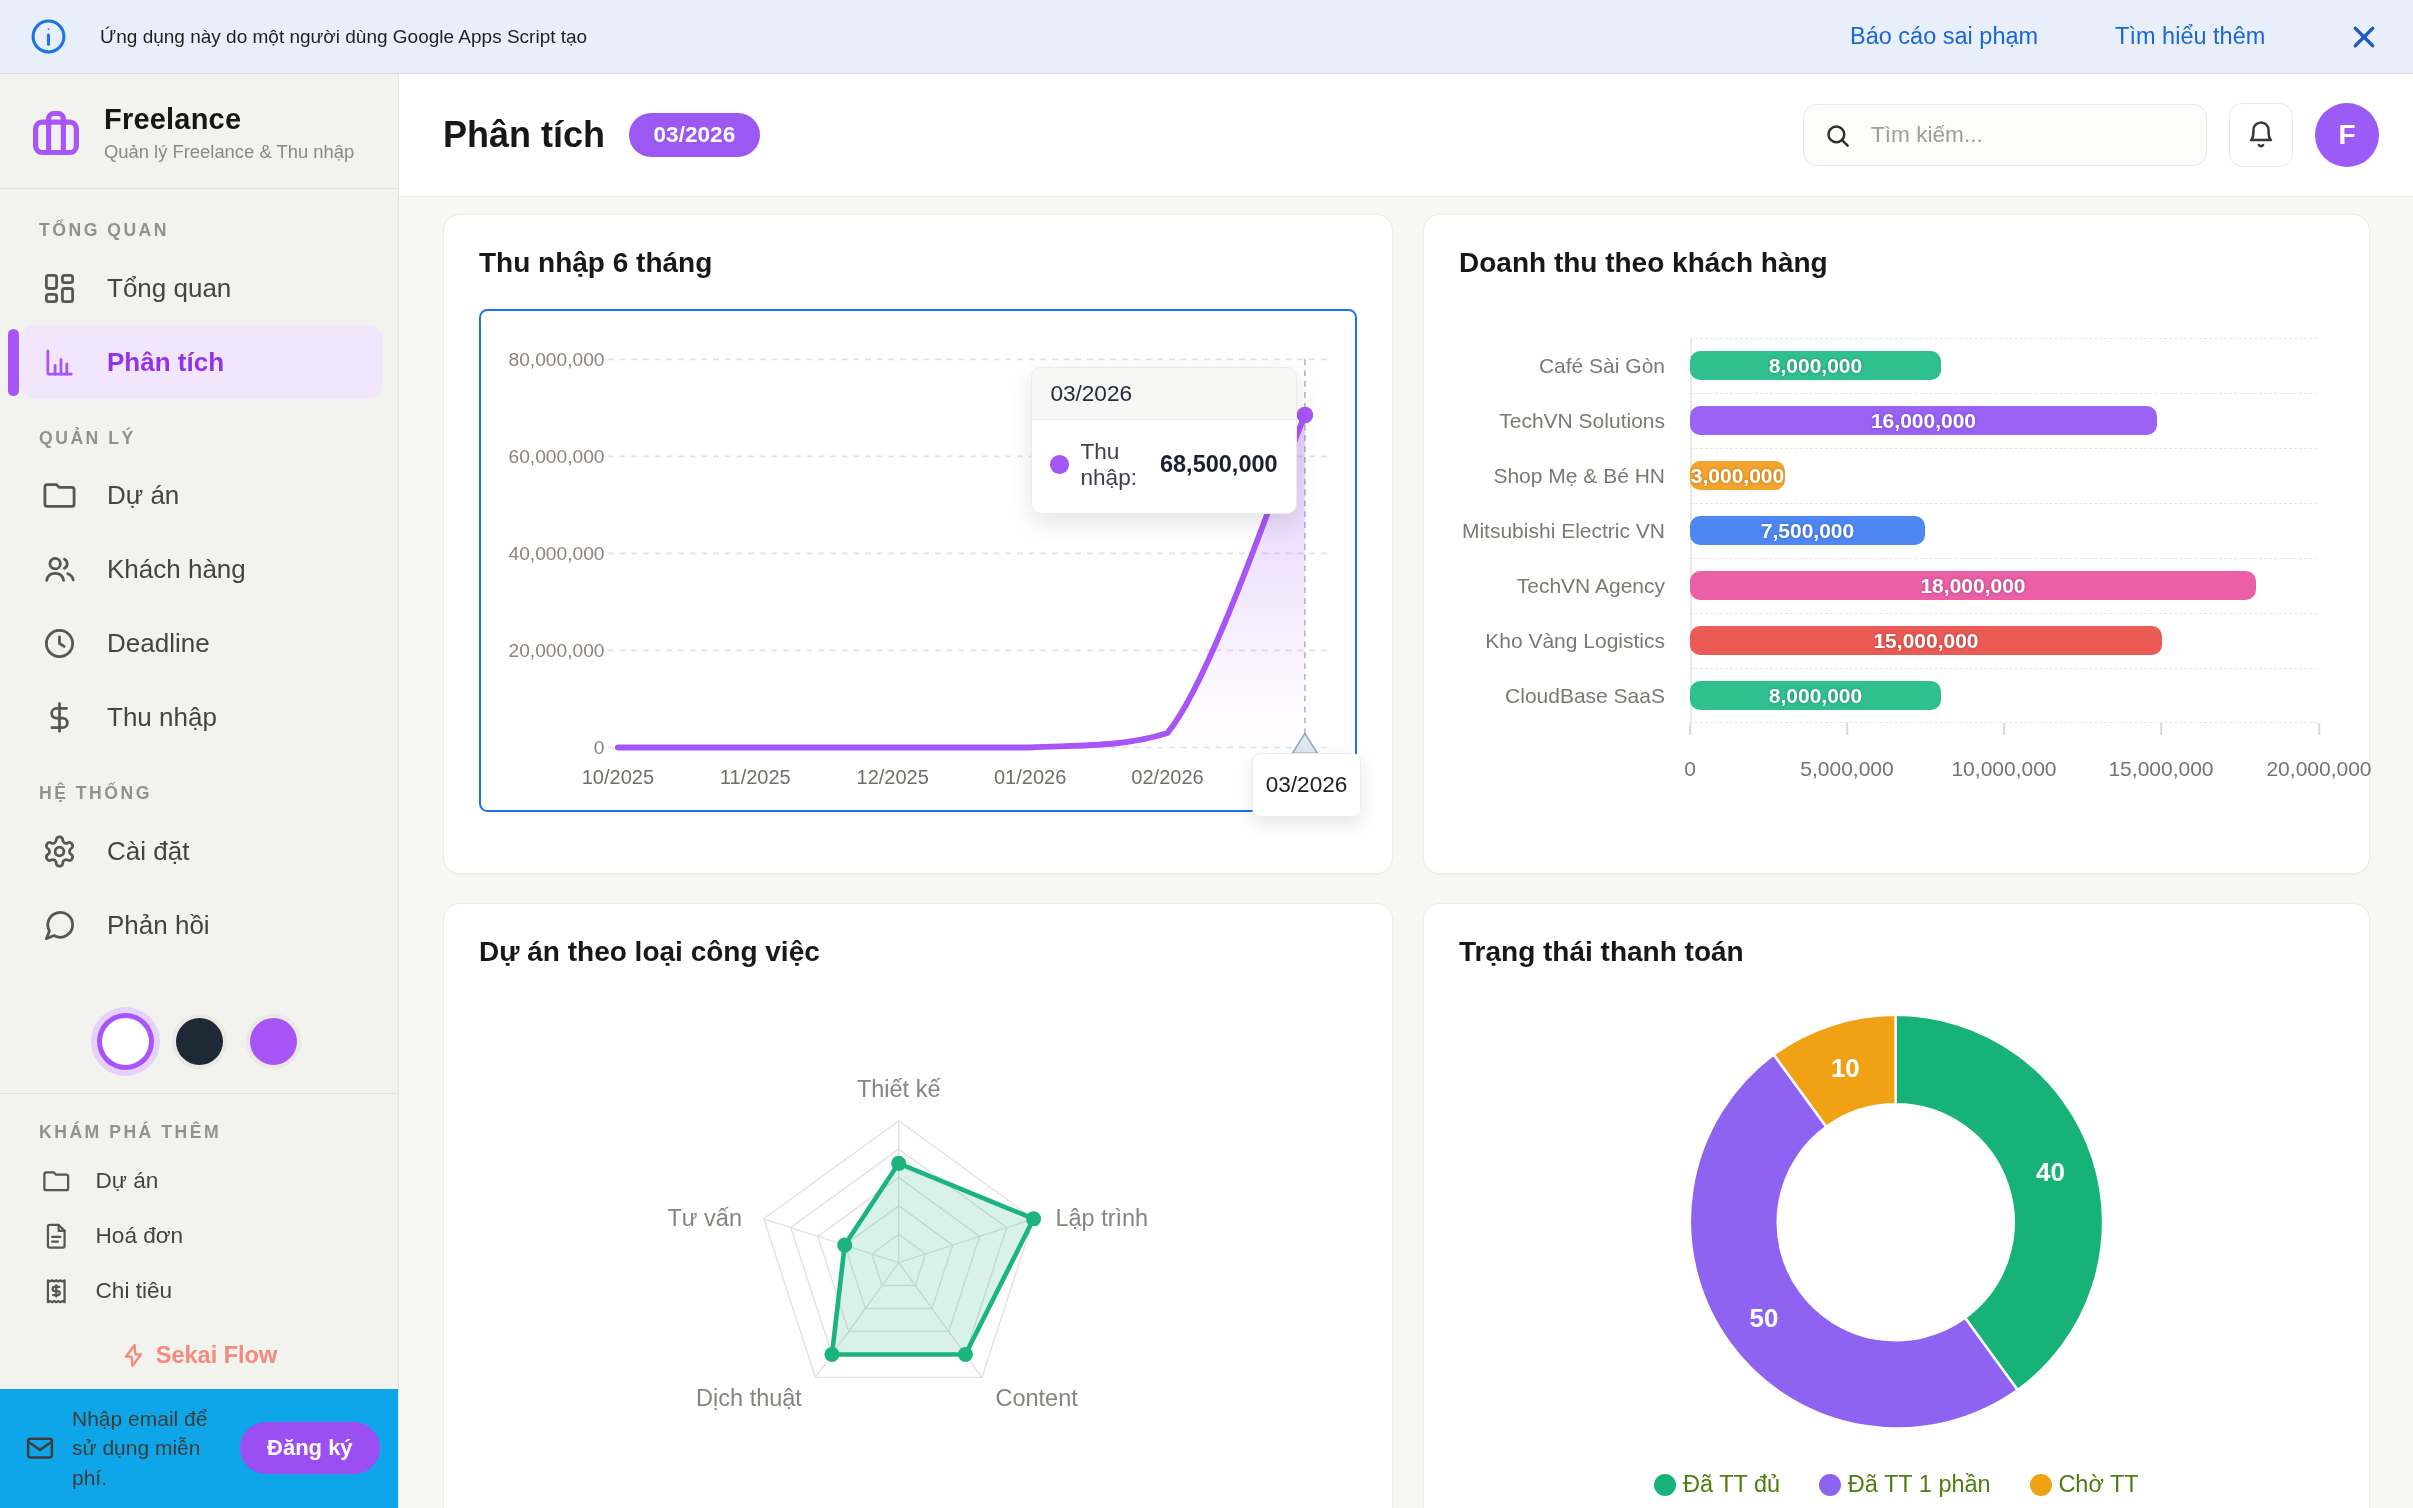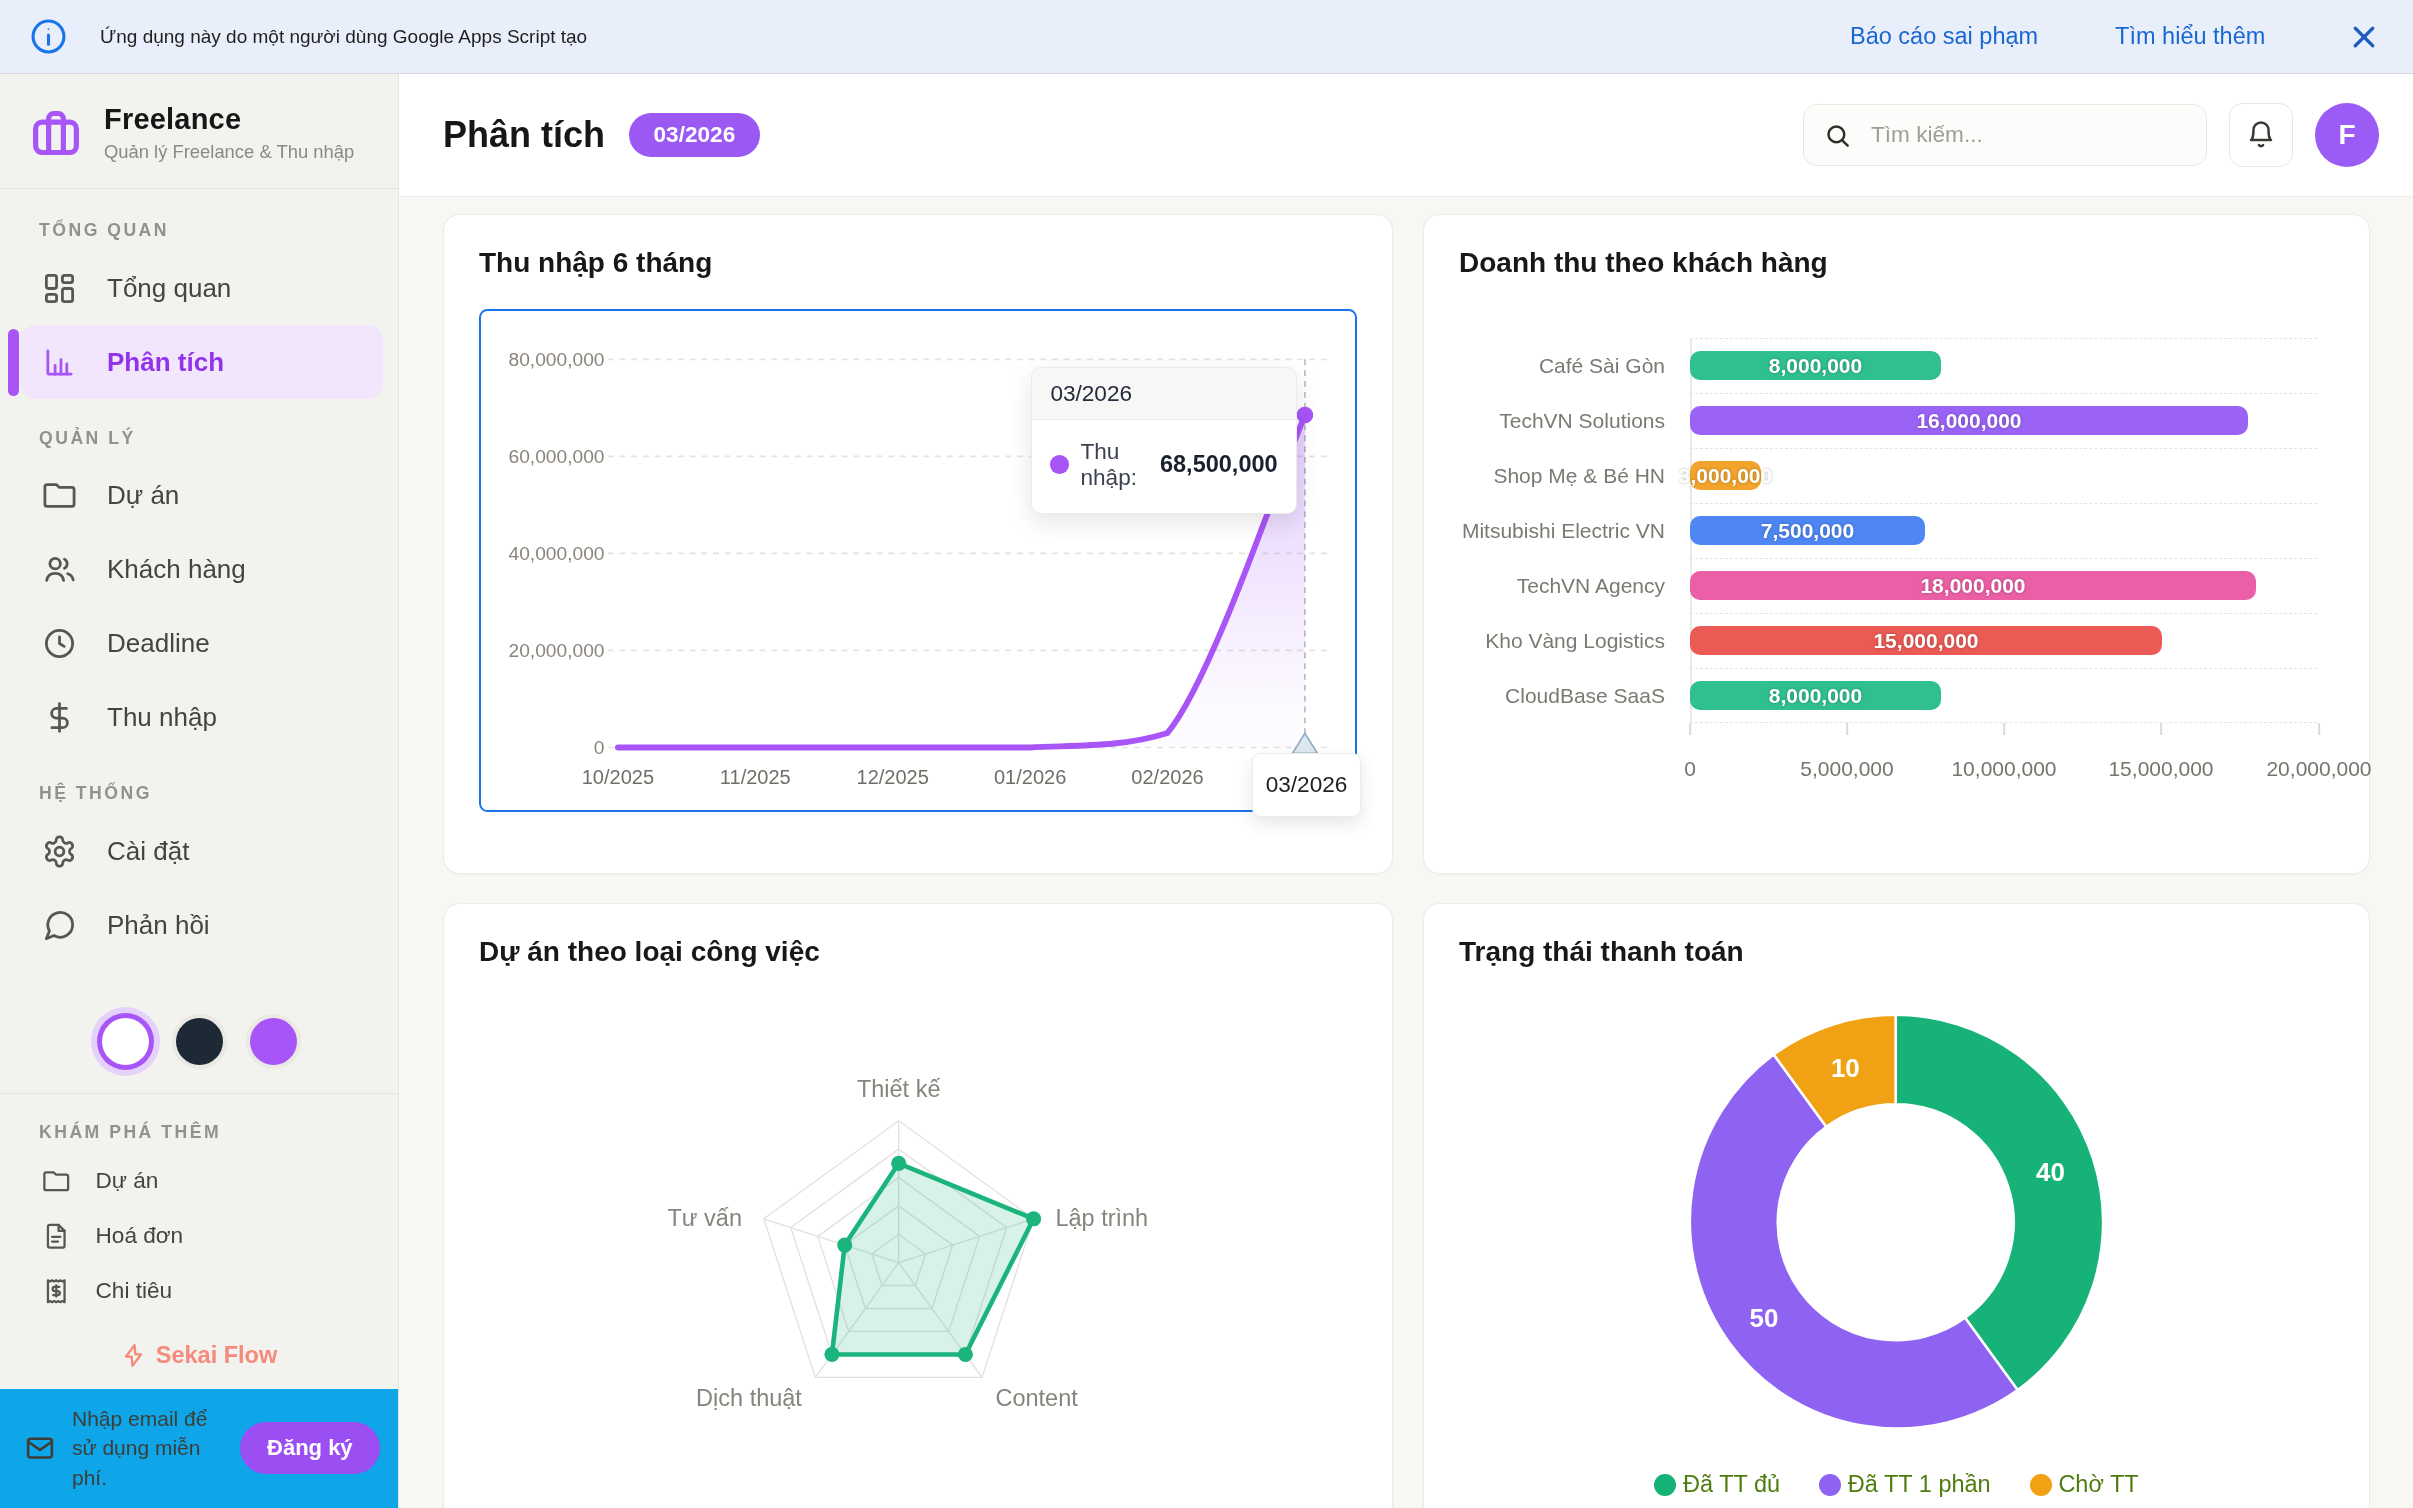--- a/index.html
+++ b/index.html
@@ -385,29 +385,29 @@
       <div class="bar-cat">Café Sài Gòn</div>
       <div class="bar-track">
         <div class="bar-el" style="left:0;width:251px;background:#30c08e">
           <span class="bar-val">8,000,000</span>
         </div>
                 </div>
               </div>
               <div class="bar-row">
       <div class="bar-cat">TechVN Solutions</div>
       <div class="bar-track">
-        <div class="bar-el" style="left:0;width:558px;background:#9a63f6">
+        <div class="bar-el" style="left:0;width:467px;background:#9a63f6">
           <span class="bar-val">16,000,000</span>
         </div>
                 </div>
               </div>
               <div class="bar-row">
       <div class="bar-cat">Shop Mẹ &amp; Bé HN</div>
       <div class="bar-track">
-        <div class="bar-el" style="left:0;width:71px;background:#f2a42c">
+        <div class="bar-el" style="left:0;width:95px;background:#f2a42c">
           <span class="bar-val">3,000,000</span>
         </div>
                 </div>
               </div>
               <div class="bar-row">
       <div class="bar-cat">Mitsubishi Electric VN</div>
       <div class="bar-track">
         <div class="bar-el" style="left:0;width:235px;background:#4e87f4">
           <span class="bar-val">7,500,000</span>
         </div>

